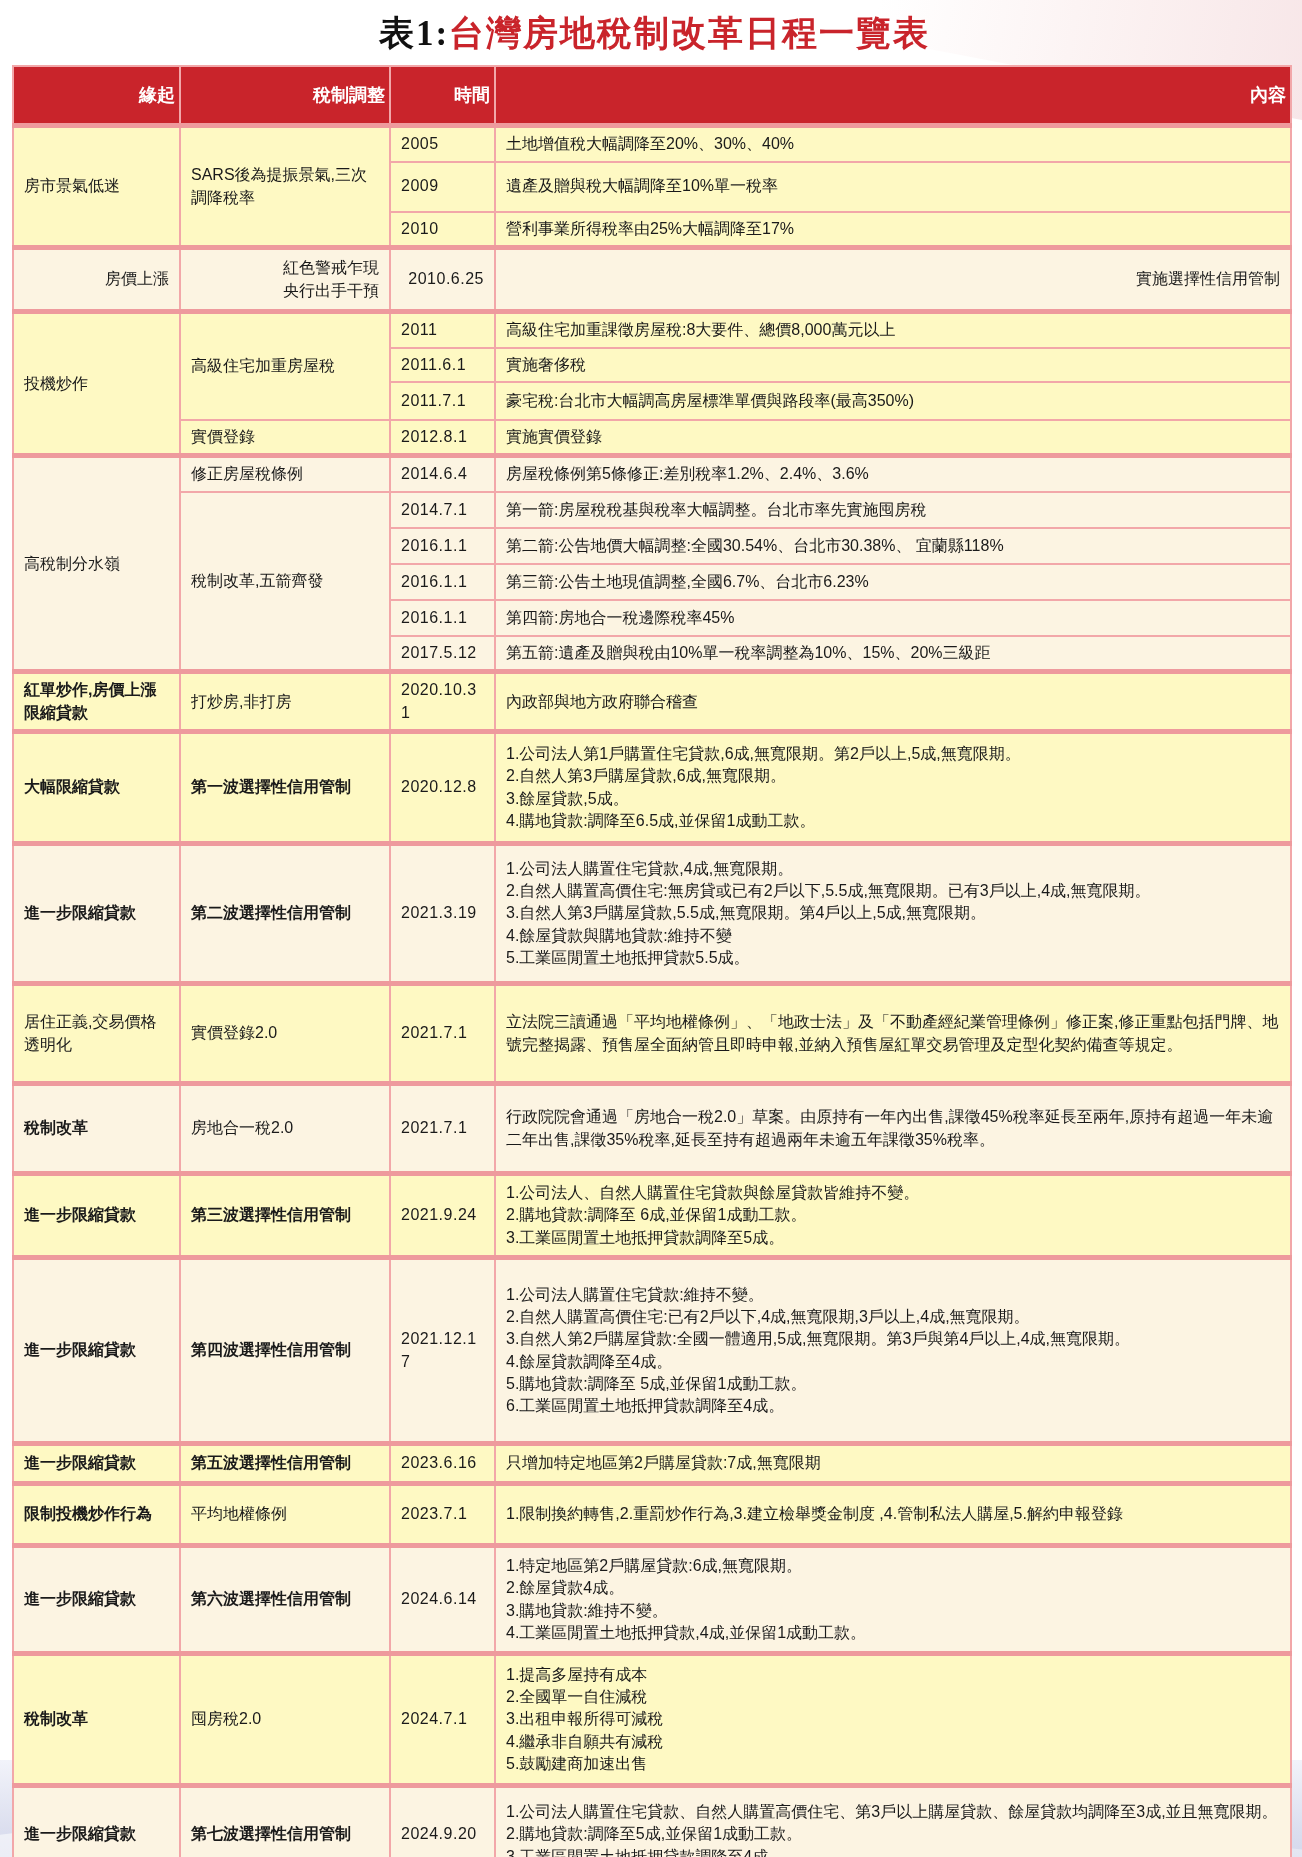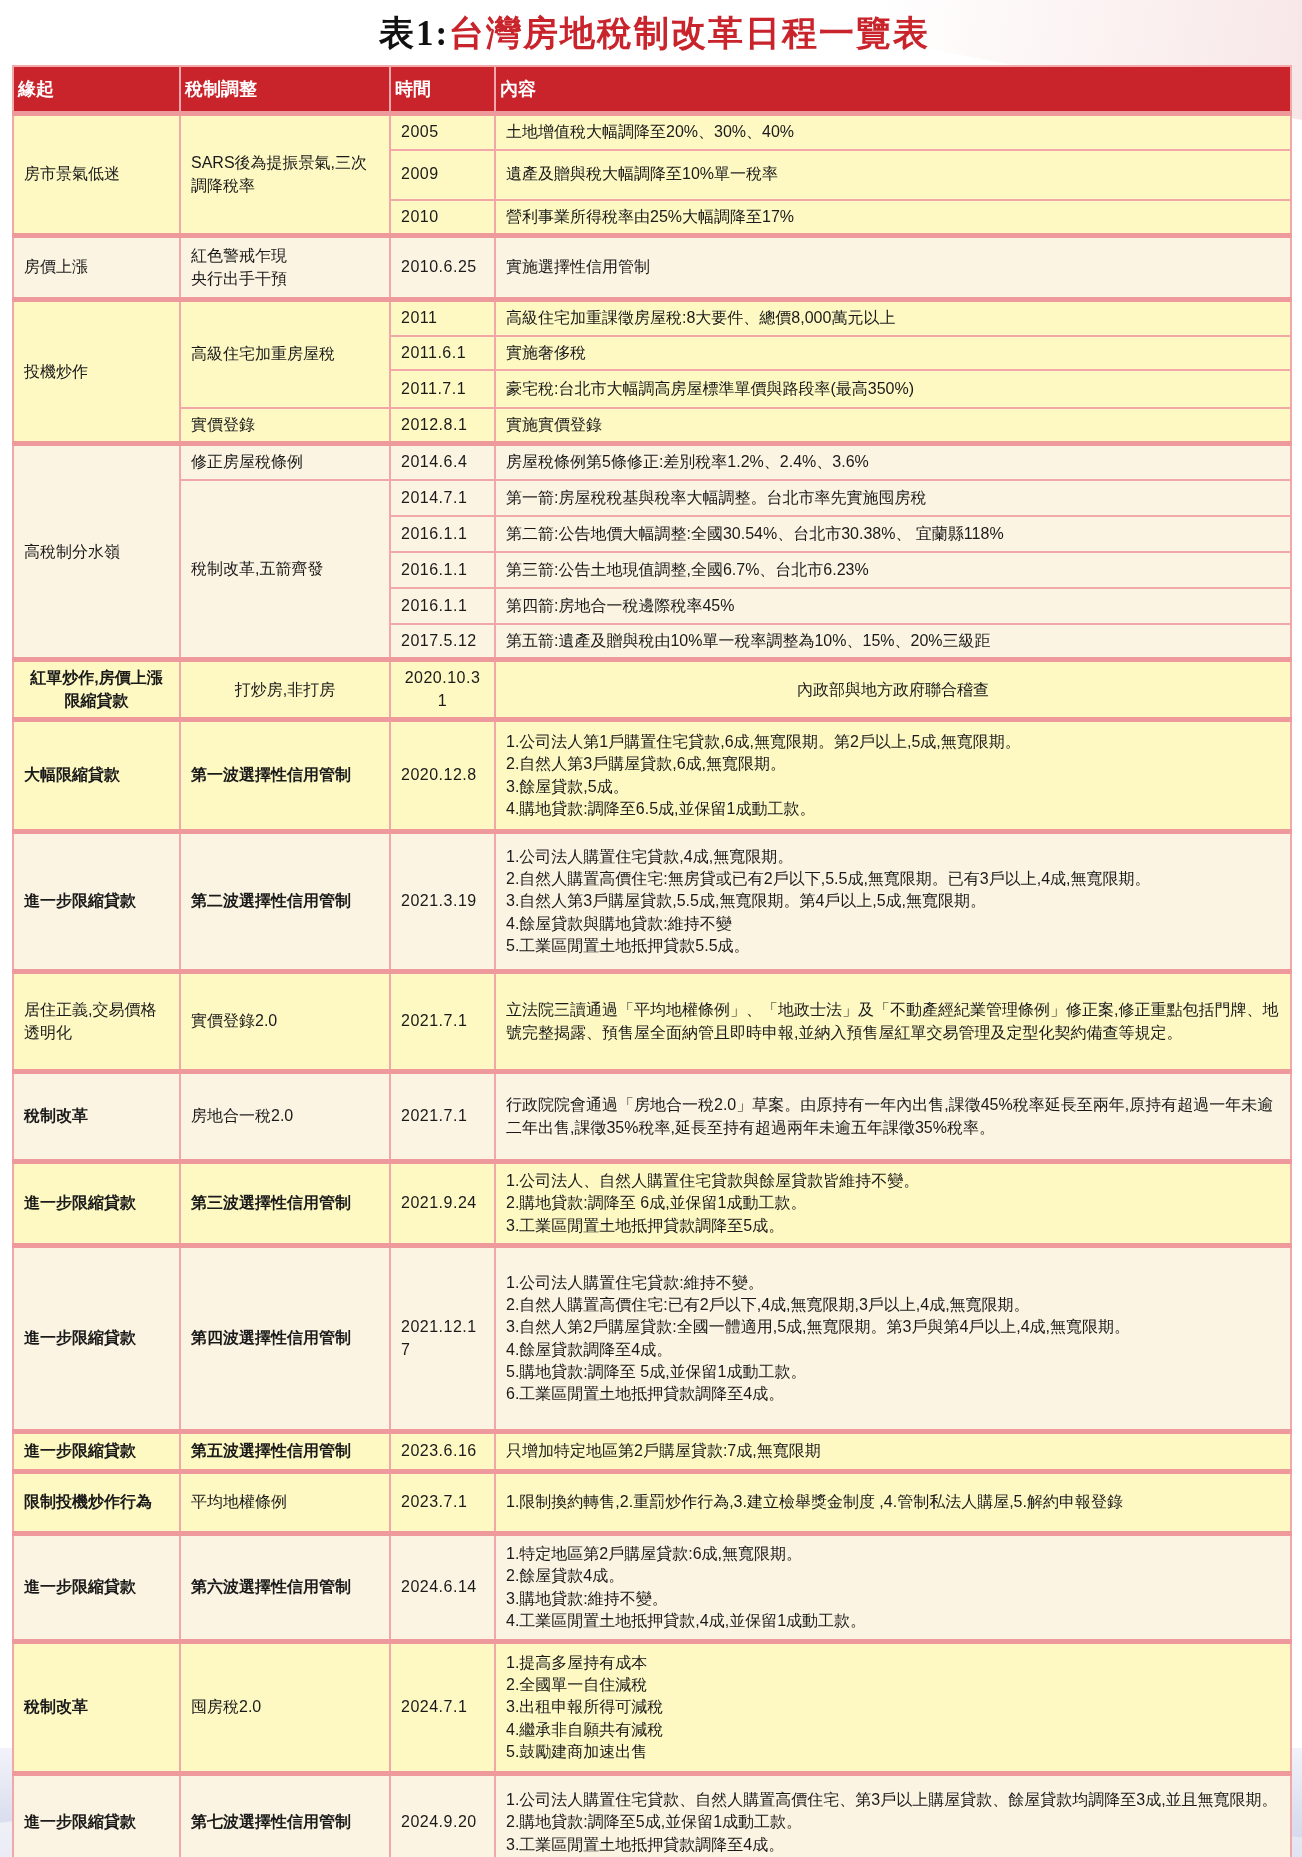--- a/index.html
+++ b/index.html
@@ -65,22 +65,22 @@
   table.reform col.c1{width:167px;}
   table.reform col.c2{width:210px;}
   table.reform col.c3{width:105px;}
   table.reform col.c4{width:796px;}
 
   table.reform th{
     background:var(--red);
     color:#ffffff;
     font-weight:bold;
     font-size:18px;
-    text-align:left;
-    padding:10px 4px;
+    text-align:right;
+    padding:16px 4px;
     border:2px solid var(--border);
     height:32px;
   }
   table.reform td{
     border:2px solid var(--border);
     padding:5px 10px;
     vertical-align:middle;
     font-size:16px;
     line-height:1.4;
     color:#1a1a1a;
@@ -152,21 +152,21 @@
           </td>
         </tr>
         <tr class="white" style="height: 36px;">
           <td class="time-cell">
             <span class="line">2010</span>
           </td>
           <td>
             <span class="line">營利事業所得稅率由25%大幅調降至17%</span>
           </td>
         </tr>
-        <tr class="cream group-start" style="height: 64px;">
+        <tr class="cream group-start" style="height: 64px; text-align: right;">
           <td rowspan="1">
             <span class="line">房價上漲</span>
           </td>
           <td rowspan="1">
             <span class="line">紅色警戒乍現</span>
             <span class="line">央行出手干預</span>
           </td>
           <td class="time-cell">
             <span class="line">2010.6.25</span>
           </td>
@@ -265,21 +265,21 @@
           </td>
         </tr>
         <tr class="cream" style="height: 36px;">
           <td class="time-cell">
             <span class="line">2017.5.12</span>
           </td>
           <td>
             <span class="line">第五箭:遺產及贈與稅由10%單一稅率調整為10%、15%、20%三級距</span>
           </td>
         </tr>
-        <tr class="white group-start" style="height: 56px; text-align: center;">
+        <tr class="white group-start" style="height: 56px;">
           <td class="red-cell bold-cell" rowspan="1">
             <span class="line">紅單炒作,房價上漲</span>
             <span class="line">限縮貸款</span>
           </td>
           <td rowspan="1">
             <span class="line">打炒房,非打房</span>
           </td>
           <td class="time-cell">
             <span class="line">2020.10.31</span>
           </td>

